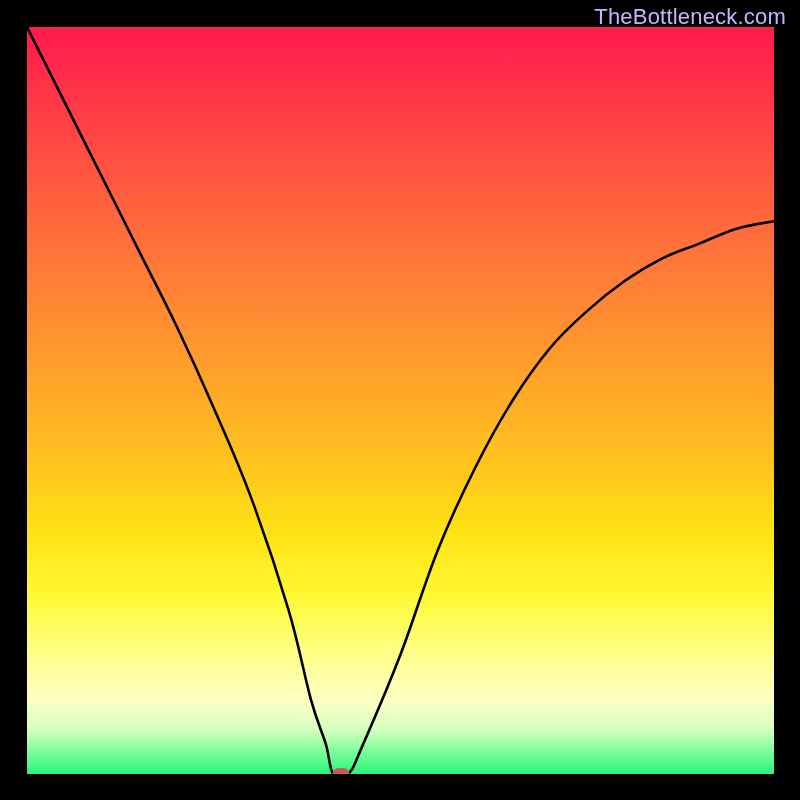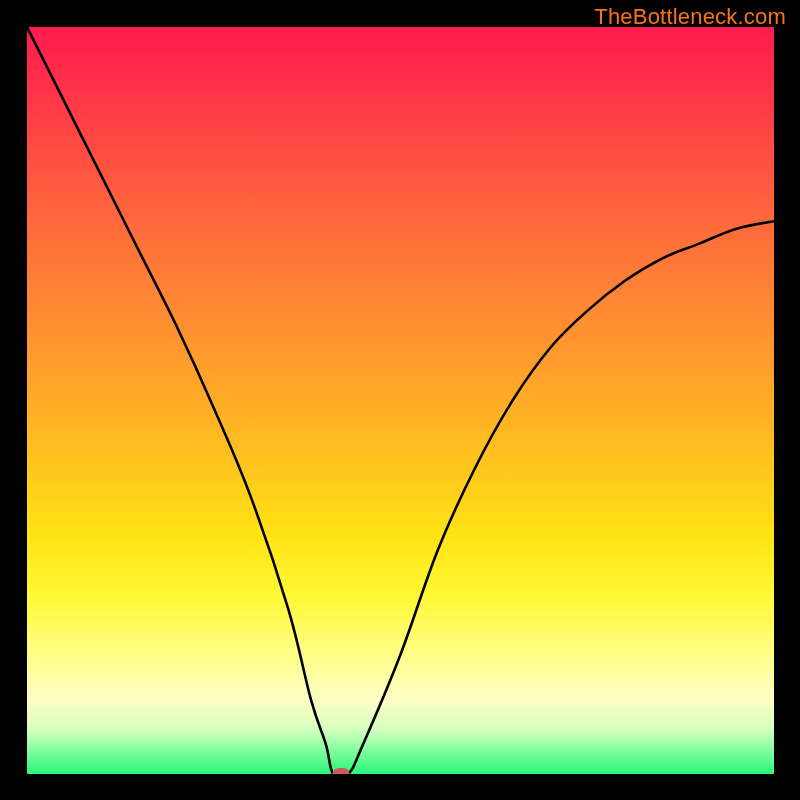--- a/index.html
+++ b/index.html
@@ -13,21 +13,21 @@
   .frame {
     width: 800px;
     height: 800px;
     background: #000;
     position: relative;
   }
   .watermark {
     position: absolute;
     top: 4px;
     right: 14px;
-    color: #f97316;
+    color: #c4b5fd;
     font-size: 22px;
     letter-spacing: 0.2px;
     z-index: 5;
   }
   .plot {
     position: absolute;
     left: 27px;
     top: 27px;
     width: 747px;
     height: 747px;

